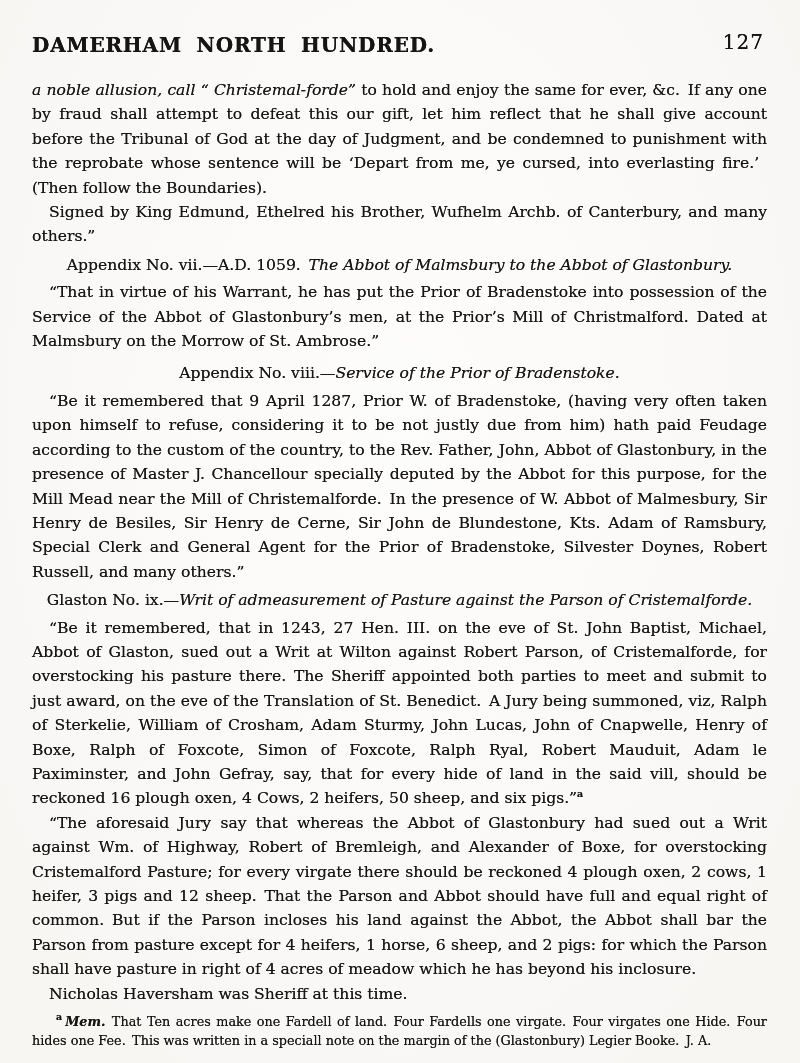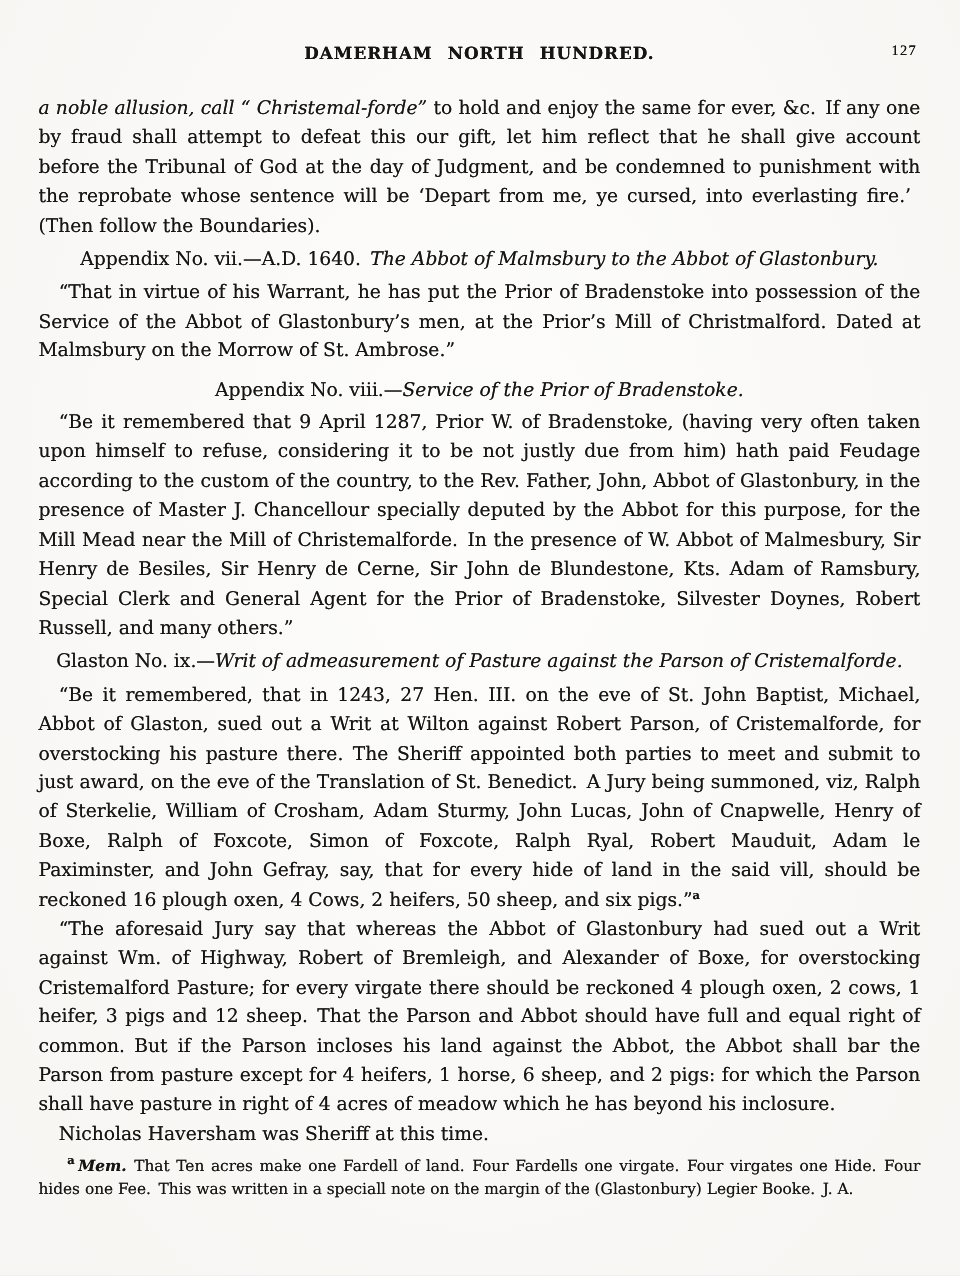--- a/index.html
+++ b/index.html
@@ -21,37 +21,35 @@
     padding: 36px 33px 0 32px;
     overflow: hidden;
   }
   .page-header {
     position: relative;
     height: 18px;
     margin-bottom: 24px;
   }
   .running-title {
     display: block;
-    text-align: center;
-    font-size: 14px;
+    font-size: 20px;
     font-weight: bold;
     letter-spacing: 0.8px;
     word-spacing: 7px;
     line-height: 18px;
     text-shadow: 0 0 0.4px #171513;
   }
   .page-number {
     position: absolute;
     right: 3px;
     top: -5px;
-    font-size: 12px;
+    font-size: 20px;
     line-height: 22px;
     letter-spacing: 1px;
     text-shadow: 0 0 0.4px #171513;
-    font-family: Liberation Serif, serif;
   }
   .body-text p {
     margin: 0;
     font-size: 15.6px;
     line-height: 24.4px;
     text-align: justify;
     text-shadow: 0 0 0.35px rgba(23,21,19,0.75);
   }
   p.indent { text-indent: 17px; }
   p.noindent { text-indent: 0; }
@@ -92,22 +90,23 @@
 
   <div class="page-header">
     <span class="running-title">DAMERHAM NORTH HUNDRED.</span>
     <span class="page-number">127</span>
   </div>
 
   <div class="body-text">
 
     <p class="noindent"><em class="lead-italic">a noble allusion, call “ Christemal-forde”</em><span> to hold and enjoy the same for ever, &amp;c. If any one by fraud shall attempt to defeat this our gift, let him reflect that he shall give account before the Tribunal of God at the day of Judgment, and be condemned to punishment with the reprobate whose sentence will be ‘Depart from me, ye cursed, into everlasting fire.’ (Then follow the Boundaries).</span></p>
 
+    <p class="indent">Signed by King Edmund, Ethelred his Brother, Wufhelm Archb. of Canterbury, and many others.”</p>
 
-    <p class="heading"><span class="hd-roman">Appendix No. vii.—A.D. 1640. </span><em>The Abbot of Malmsbury to the Abbot of Glastonbury.</em></p>
+    <p class="heading"><span class="hd-roman">Appendix No. vii.—A.D. 1059. </span><em>The Abbot of Malmsbury to the Abbot of Glastonbury.</em></p>
 
     <p class="indent">“That in virtue of his Warrant, he has put the Prior of Bradenstoke into possession of the Service of the Abbot of Glastonbury’s men, at the Prior’s Mill of Christmalford. Dated at Malmsbury on the Morrow of St. Ambrose.”</p>
 
     <p class="heading gap-top"><span class="hd-roman">Appendix No. viii.—</span><em>Service of the Prior of Bradenstoke.</em></p>
 
     <p class="indent">“Be it remembered that 9 April 1287, Prior W. of Bradenstoke, (having very often taken upon himself to refuse, considering it to be not justly due from him) hath paid Feudage according to the custom of the country, to the Rev. Father, John, Abbot of Glastonbury, in the presence of Master J. Chancellour specially deputed by the Abbot for this purpose, for the Mill Mead near the Mill of Christemalforde. In the presence of W. Abbot of Malmesbury, Sir Henry de Besiles, Sir Henry de Cerne, Sir John de Blundestone, Kts. Adam of Ramsbury, Special Clerk and General Agent for the Prior of Bradenstoke, Silvester Doynes, Robert Russell, and many others.”</p>
 
     <p class="heading"><span class="hd-roman">Glaston No. ix.—</span><em>Writ of admeasurement of Pasture against the Parson of Cristemalforde.</em></p>
 
     <p class="indent"><span>“Be it remembered, that in 1243, 27 Hen. III. on the eve of St. John Baptist, Michael, Abbot of Glaston, sued out a Writ at Wilton against Robert Parson, of Cristemalforde, for overstocking his pasture there. The Sheriff appointed both parties to meet and submit to just award, on the eve of the Translation of St. Benedict. A Jury being summoned, viz, Ralph of Sterkelie, William of Crosham, Adam Sturmy, John Lucas, John of Cnapwelle, Henry of Boxe, Ralph of Foxcote, Simon of Foxcote, Ralph Ryal, Robert Mauduit, Adam le Paximinster, and John Gefray, say, that for every hide of land in the said vill, should be reckoned 16 plough oxen, 4 Cows, 2 heifers, 50 sheep, and six pigs.”</span><sup class="fn-mark">a</sup></p>

